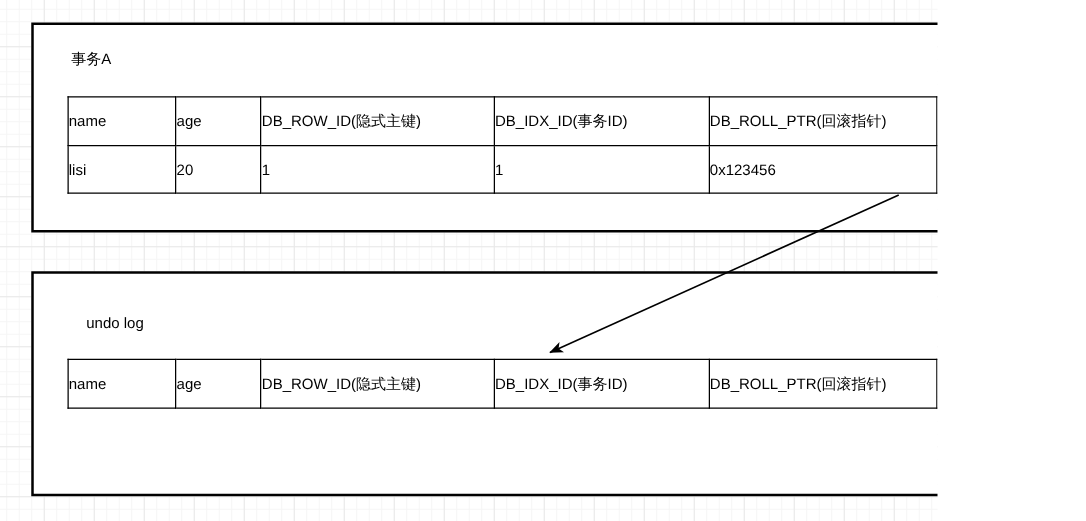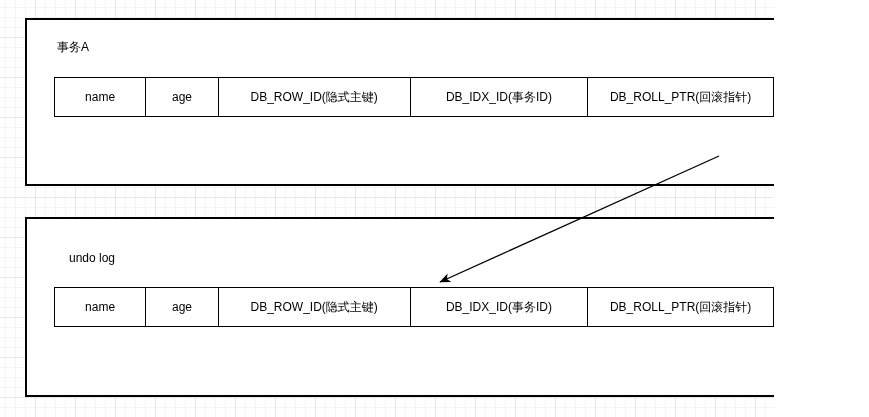--- a/index.html
+++ b/index.html
@@ -13,21 +13,20 @@
     height: 417px;
     overflow: hidden;
     background-color: #ffffff;
     background-image:
       linear-gradient(#e8e8e8 1px, transparent 1px),
       linear-gradient(90deg, #e8e8e8 1px, transparent 1px),
       linear-gradient(#f5f5f5 1px, transparent 1px),
       linear-gradient(90deg, #f5f5f5 1px, transparent 1px);
     background-size: 40px 40px, 40px 40px, 10px 10px, 10px 10px;
     background-position: -5px -3px;
-    padding-left: 24px;
   }
   .group-box {
     position: absolute;
     box-sizing: border-box;
     background: #ffffff;
     border: 2px solid #000000;
   }
   .box-a { left: 25px; top: 18px;  width: 819px; height: 168px; }
   .box-b { left: 25px; top: 217px; width: 819px; height: 180px; }
   .group-title {
@@ -41,21 +40,21 @@
   table.record-table {
     position: absolute;
     border-collapse: collapse;
     table-layout: fixed;
     background: #ffffff;
   }
   .table-a { left: 54px; top: 77px; }
   .table-b { left: 54px; top: 287px; }
   table.record-table td {
     border: 1.5px solid #000000;
-    text-align: center;
+    text-align: left;
     vertical-align: middle;
     font-size: 12px;
     padding: 0;
     overflow: hidden;
     white-space: nowrap;
     margin-left: 24px;
   }
   tr.hdr-row  td { height: 38px; }
   tr.data-row td { height: 37px; }
   .arrow-layer {
@@ -81,20 +80,27 @@
         <col style="width:192px">
     </colgroup>
     <tbody>
       <tr class="hdr-row">
         <td>name</td>
         <td>age</td>
         <td>DB_ROW_ID(隐式主键)</td>
         <td>DB_IDX_ID(事务ID)</td>
         <td>DB_ROLL_PTR(回滚指针)</td>
       </tr>
+      <tr class="data-row">
+        <td>lisi</td>
+        <td>20</td>
+        <td>1</td>
+        <td>1</td>
+        <td>0x123456</td>
+      </tr>
     </tbody>
   </table>
 
   <div class="group-box box-b"></div>
   <div class="group-title title-b">undo log</div>
 
   <table class="record-table table-b">
     <colgroup>
       <col style="width:100px">
         <col style="width:80px">

